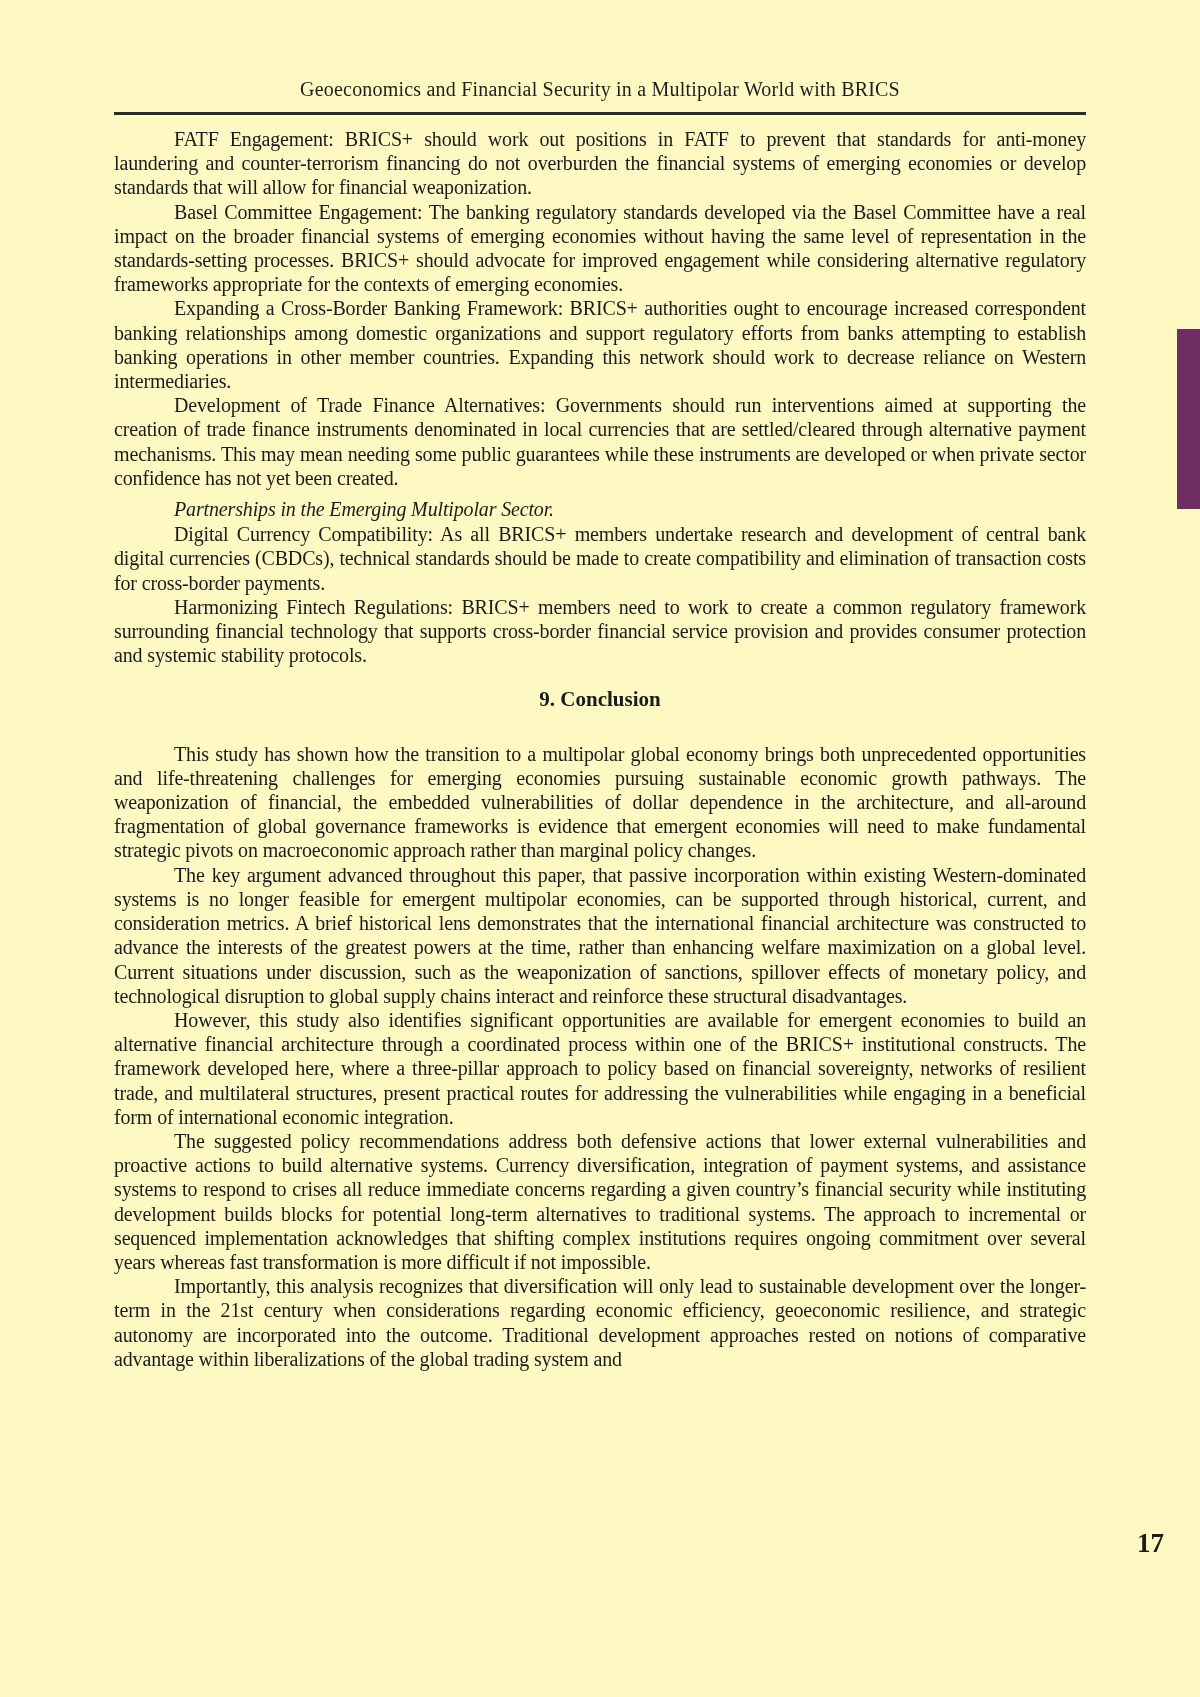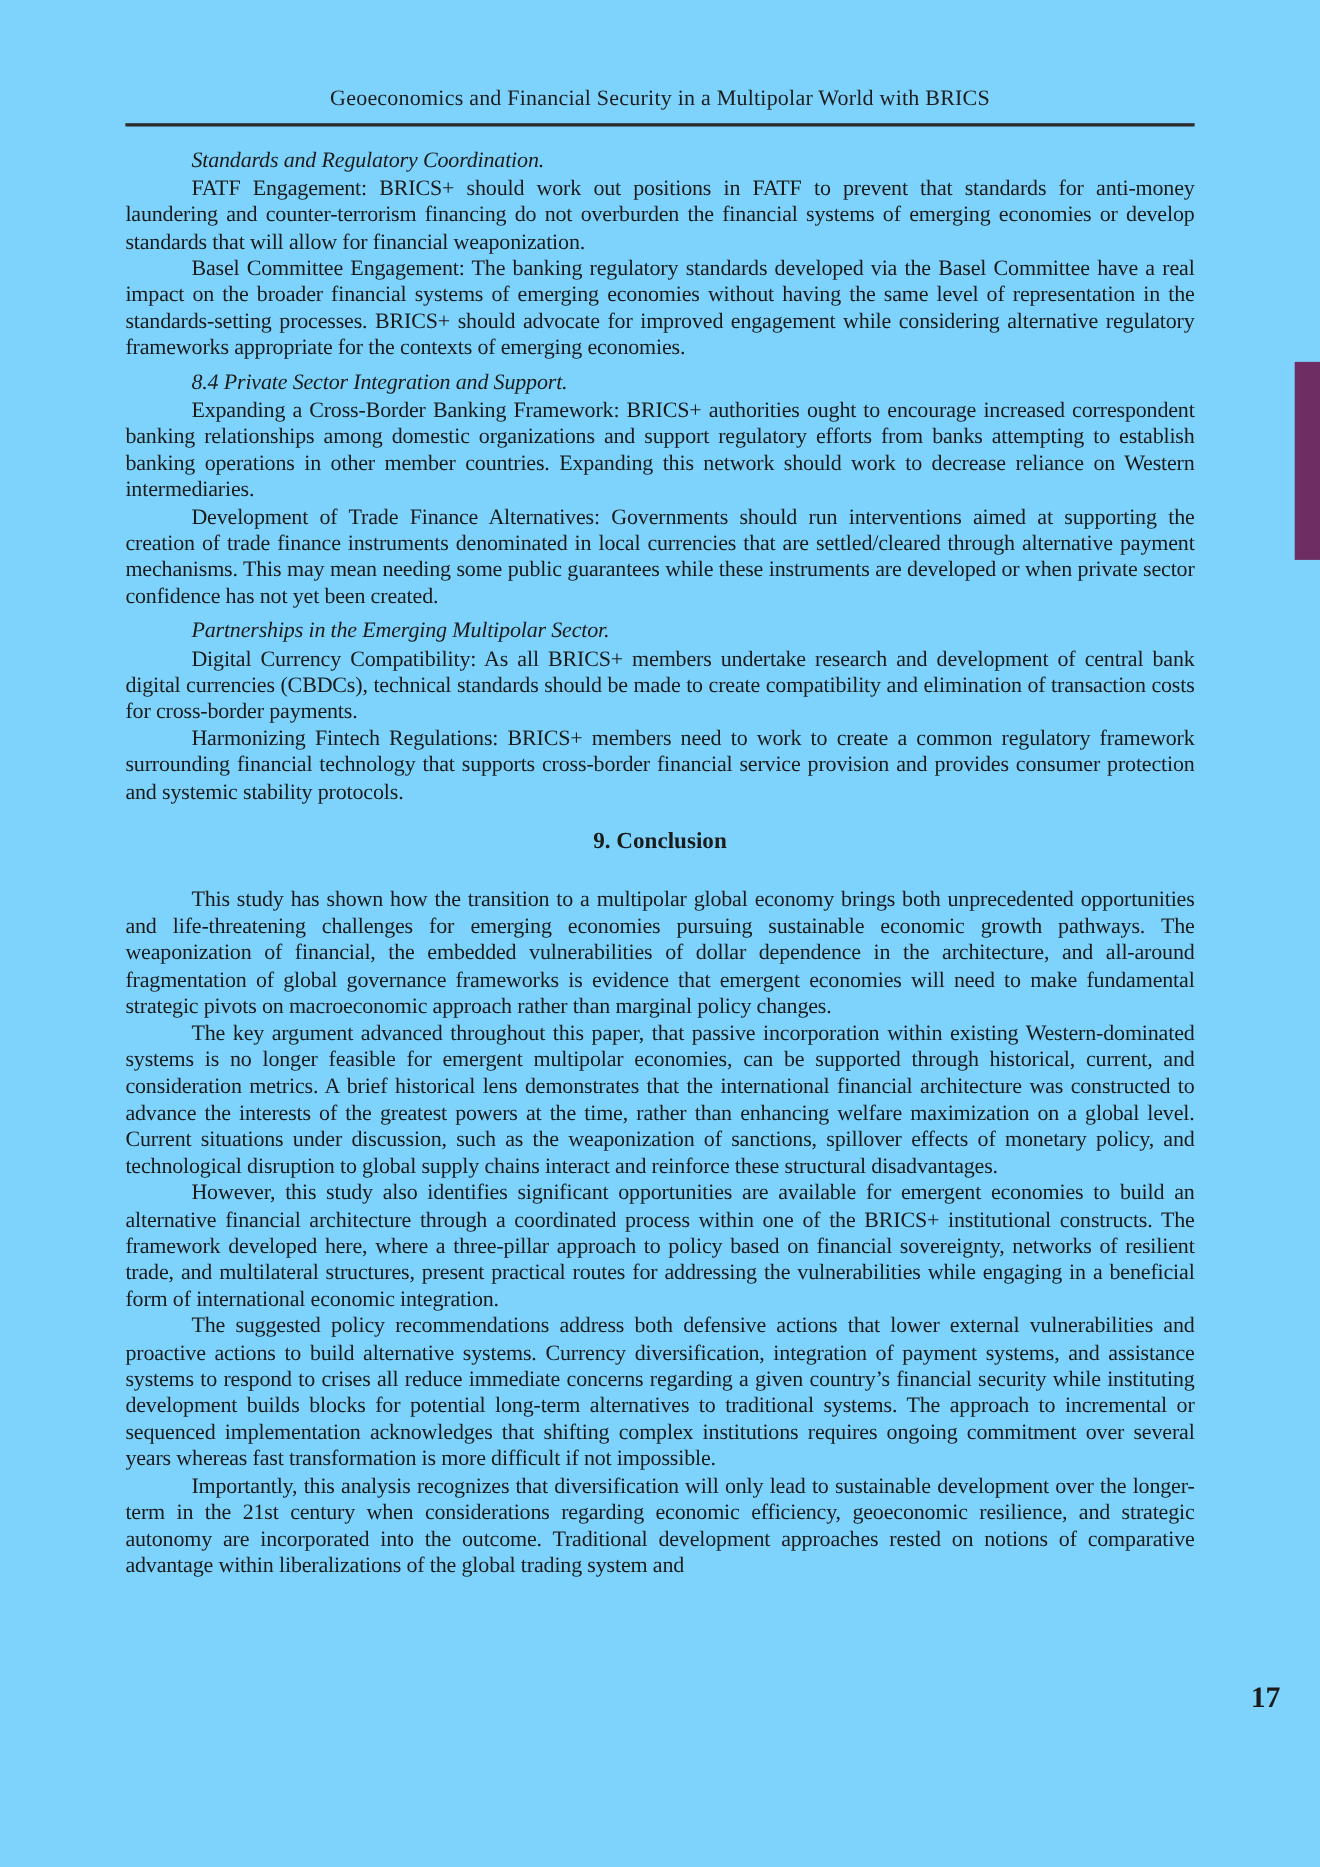--- a/index.html
+++ b/index.html
@@ -1,19 +1,19 @@
 <!DOCTYPE html>
 <html><head>
 <meta charset="utf-8">
 <style>
   html,body { margin:0; padding:0; background:#ffffff; }
   .page {
     position:relative;
     width:1200px; height:1697px;
-    background:#7dd3fc;
+    background:#fef9c3;
     overflow:hidden;
     font-family:"Liberation Serif", serif;
     color:#1b1b1b;
   }
   .running-header {
     position:absolute;
     top:78px; left:114px; width:972px;
     text-align:center;
   }
   .header-title {
@@ -69,24 +69,22 @@
 <body>
 
 <div class="page">
 
   <div class="running-header">
     <div class="header-title">Geoeconomics and Financial Security in a Multipolar World with BRICS</div>
     <div class="header-rule" style="background: rgb(43, 43, 43);"></div>
   </div>
 
   <div class="body-text">
-    <p class="subheading">Standards and Regulatory Coordination.</p>
     <p class="para">FATF Engagement: BRICS+ should work out positions in FATF to prevent that standards for anti-money laundering and counter-terrorism financing do not overburden the financial systems of emerging economies or develop standards that will allow for financial weaponization.</p>
     <p class="para">Basel Committee Engagement: The banking regulatory standards developed via the Basel Committee have a real impact on the broader financial systems of emerging economies without having the same level of representation in the standards-setting processes. BRICS+ should advocate for improved engagement while considering alternative regulatory frameworks appropriate for the contexts of emerging economies.</p>
-    <p class="subheading">8.4 Private Sector Integration and Support.</p>
     <p class="para">Expanding a Cross-Border Banking Framework: BRICS+ authorities ought to encourage increased correspondent banking relationships among domestic organizations and support regulatory efforts from banks attempting to establish banking operations in other member countries. Expanding this network should work to decrease reliance on Western intermediaries.</p>
     <p class="para">Development of Trade Finance Alternatives: Governments should run interventions aimed at supporting the creation of trade finance instruments denominated in local currencies that are settled/cleared through alternative payment mechanisms. This may mean needing some public guarantees while these instruments are developed or when private sector confidence has not yet been created.</p>
     <p class="subheading">Partnerships in the Emerging Multipolar Sector.</p>
     <p class="para">Digital Currency Compatibility: As all BRICS+ members undertake research and development of central bank digital currencies (CBDCs), technical standards should be made to create compatibility and elimination of transaction costs for cross-border payments.</p>
     <p class="para">Harmonizing Fintech Regulations: BRICS+ members need to work to create a common regulatory framework surrounding financial technology that supports cross-border financial service provision and provides consumer protection and systemic stability protocols.</p>
     <h2 class="section-heading">9. Conclusion</h2>
     <p class="para">This study has shown how the transition to a multipolar global economy brings both unprecedented opportunities and life-threatening challenges for emerging economies pursuing sustainable economic growth pathways. The weaponization of financial, the embedded vulnerabilities of dollar dependence in the architecture, and all-around fragmentation of global governance frameworks is evidence that emergent economies will need to make fundamental strategic pivots on macroeconomic approach rather than marginal policy changes.</p>
     <p class="para">The key argument advanced throughout this paper, that passive incorporation within existing Western-dominated systems is no longer feasible for emergent multipolar economies, can be supported through historical, current, and consideration metrics. A brief historical lens demonstrates that the international financial architecture was constructed to advance the interests of the greatest powers at the time, rather than enhancing welfare maximization on a global level. Current situations under discussion, such as the weaponization of sanctions, spillover effects of monetary policy, and technological disruption to global supply chains interact and reinforce these structural disadvantages.</p>
     <p class="para">However, this study also identifies significant opportunities are available for emergent economies to build an alternative financial architecture through a coordinated process within one of the BRICS+ institutional constructs. The framework developed here, where a three-pillar approach to policy based on financial sovereignty, networks of resilient trade, and multilateral structures, present practical routes for addressing the vulnerabilities while engaging in a beneficial form of international economic integration.</p>
     <p class="para">The suggested policy recommendations address both defensive actions that lower external vulnerabilities and proactive actions to build alternative systems. Currency diversification, integration of payment systems, and assistance systems to respond to crises all reduce immediate concerns regarding a given country’s financial security while instituting development builds blocks for potential long-term alternatives to traditional systems. The approach to incremental or sequenced implementation acknowledges that shifting complex institutions requires ongoing commitment over several years whereas fast transformation is more difficult if not impossible.</p>

